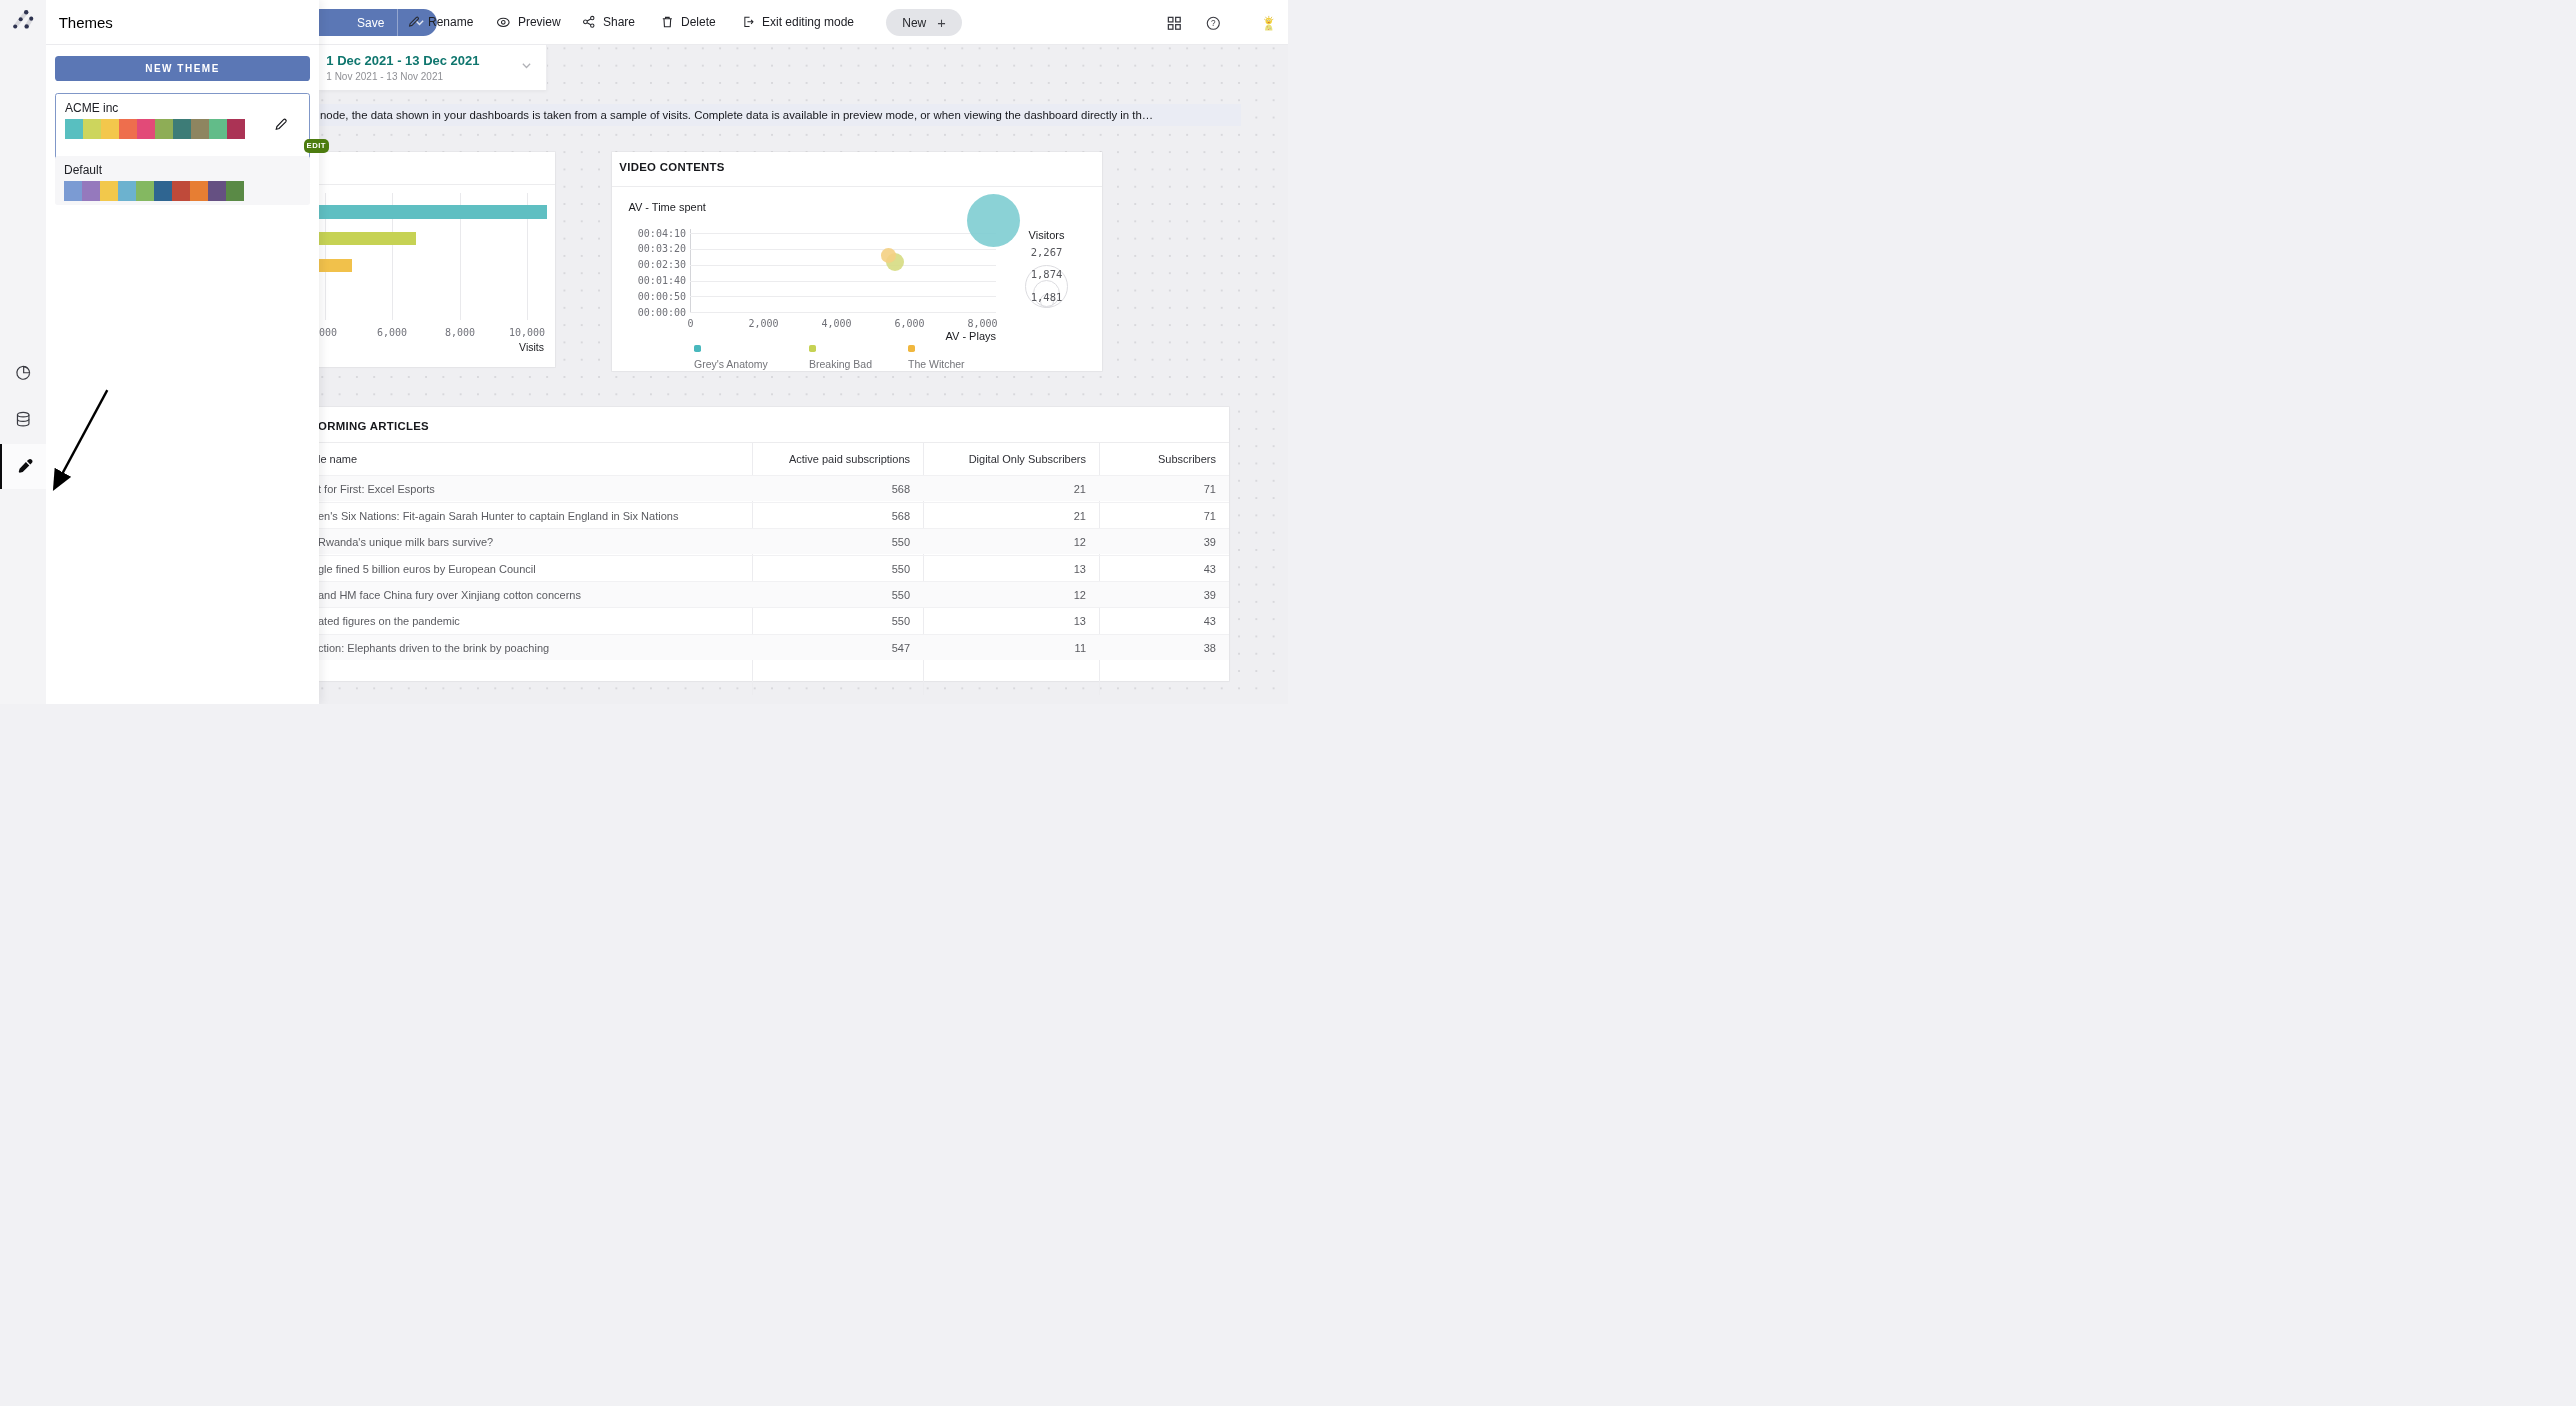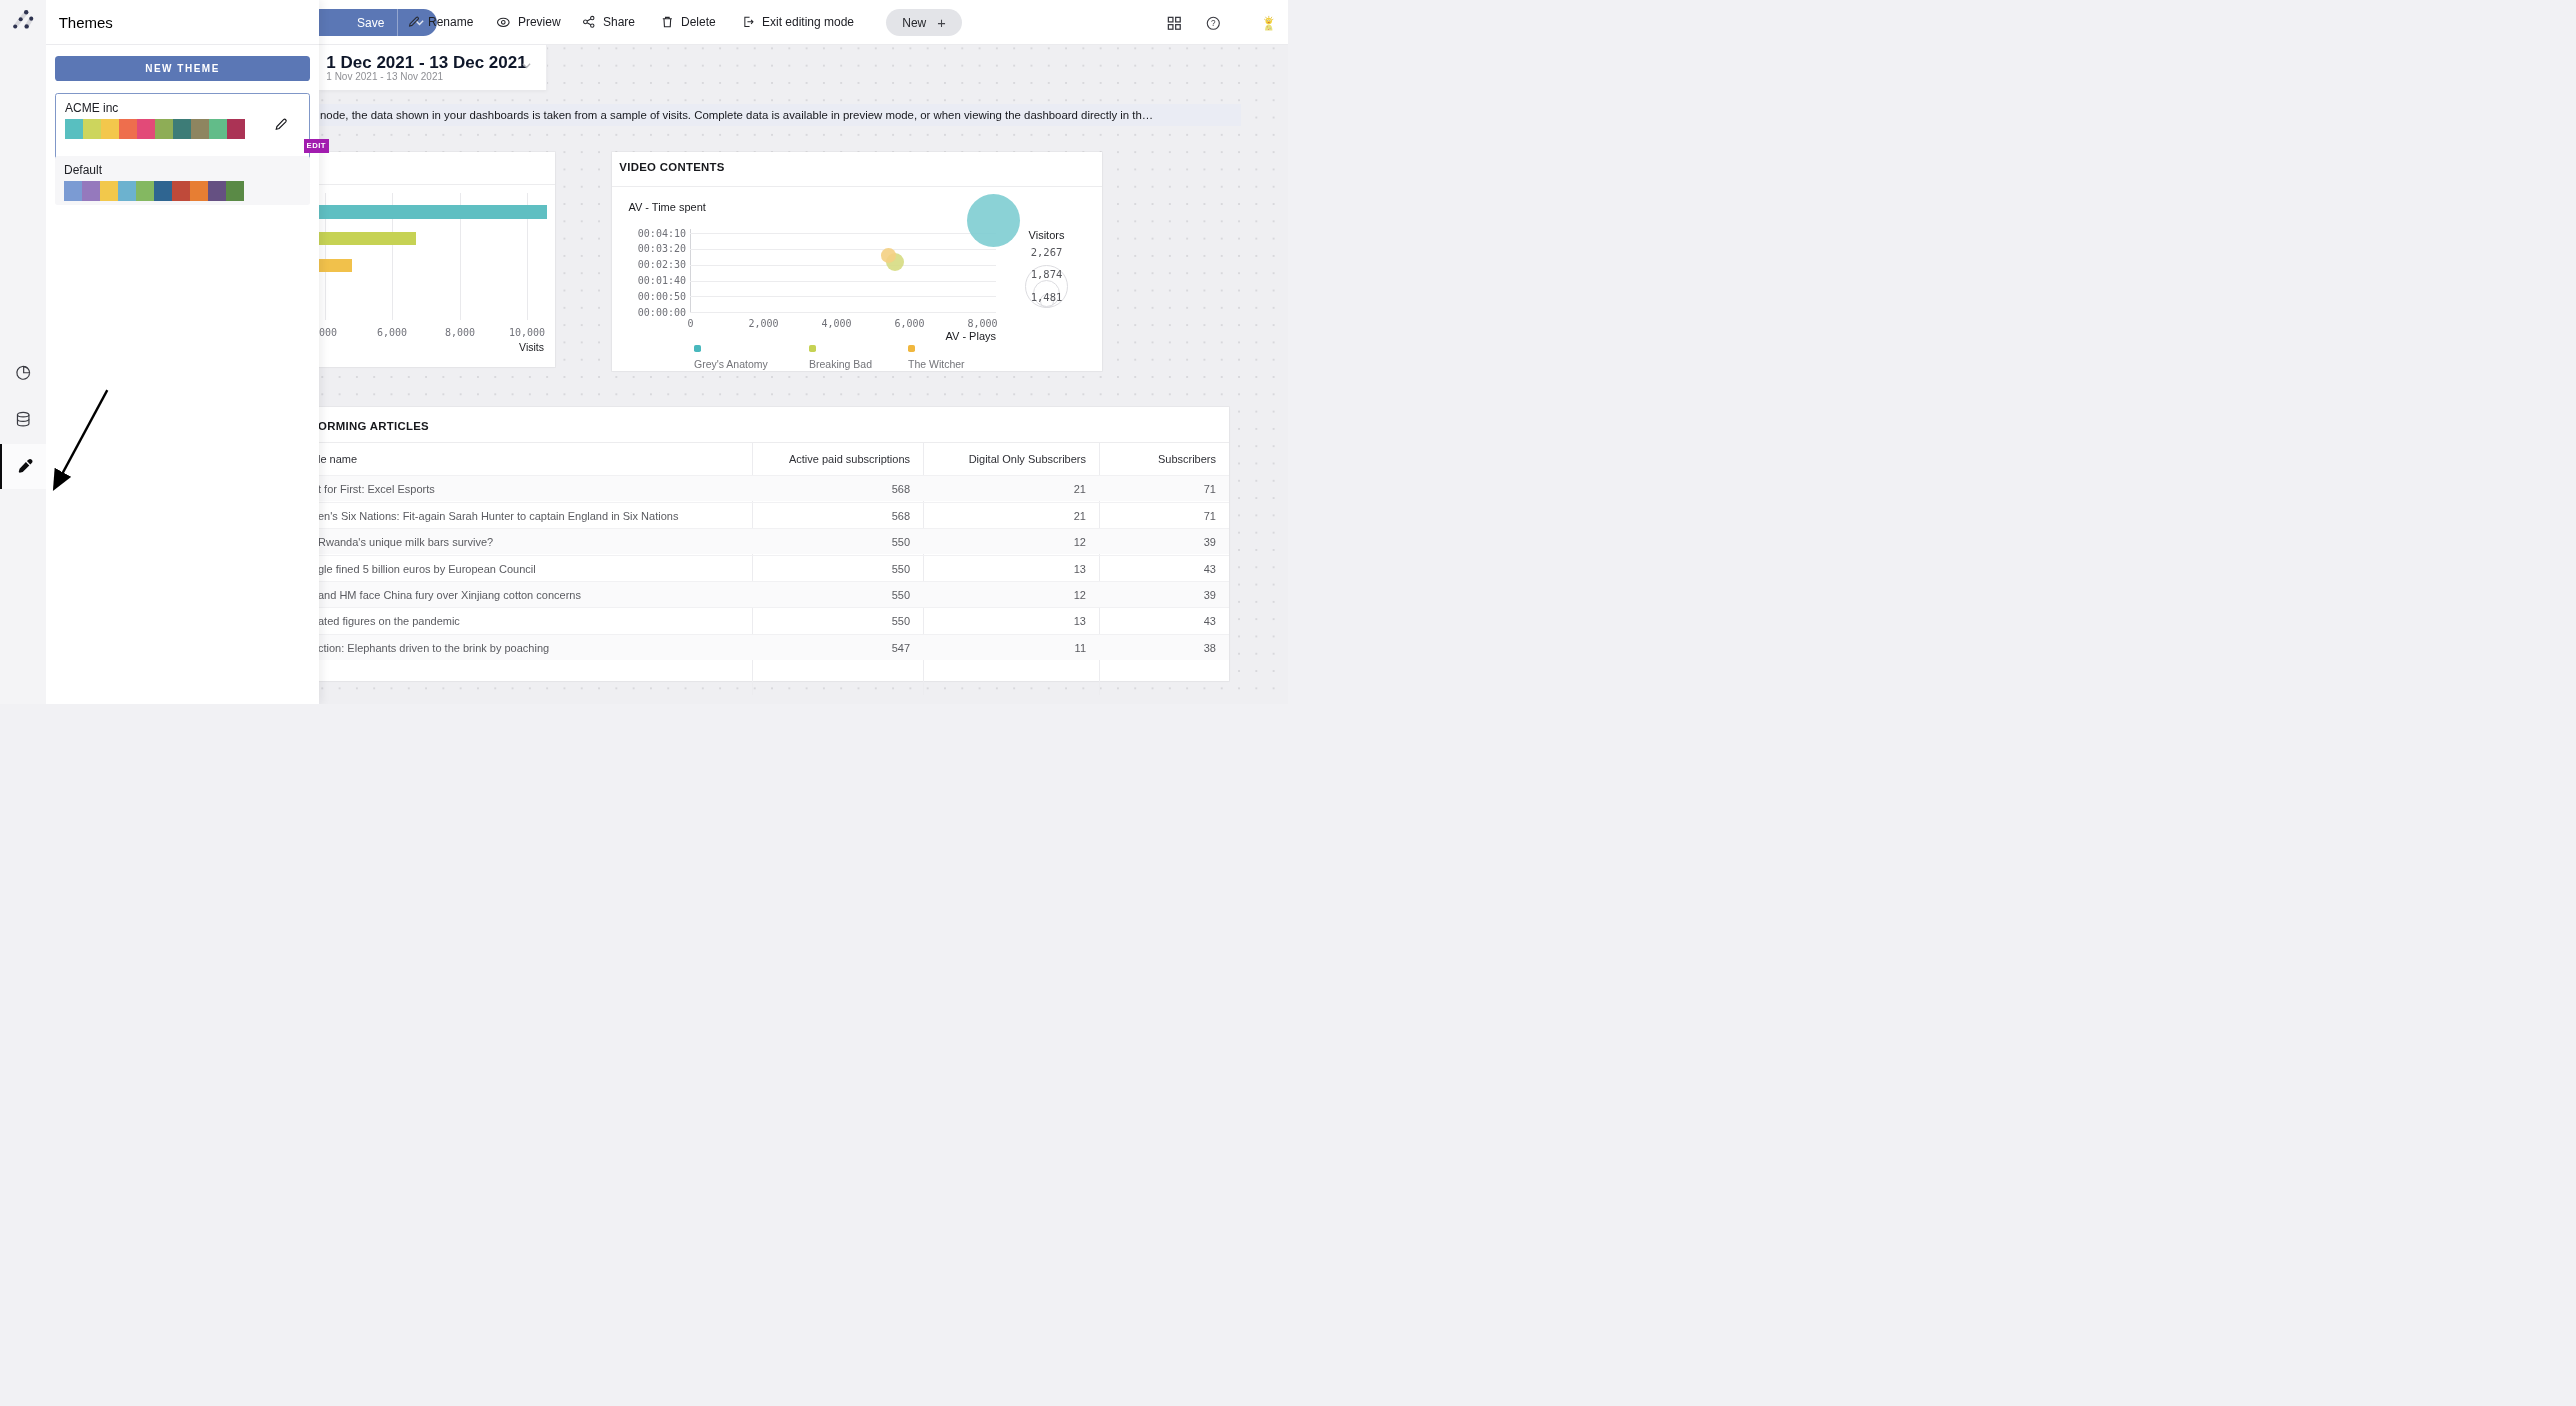--- a/index.html
+++ b/index.html
@@ -35,27 +35,27 @@
   #new-theme-btn{position:absolute;left:9px;top:56px;width:255px;height:24.6px;background:#5b77b5;
     border-radius:3.6px;color:#fff;font-size:10px;font-weight:bold;letter-spacing:1.5px;
     display:flex;align-items:center;justify-content:center;cursor:pointer;}
   .theme-card{position:absolute;left:9px;width:255px;border-radius:2.7px;cursor:pointer;}
   #theme-card-acme{top:93px;height:70px;background:#fff;border:1.8px solid #8097c8;}
   #theme-card-default{top:156px;height:49px;background:#f6f6f8;}
   .theme-name{position:absolute;left:9px;top:7.3px;font-size:12px;color:#202127;}
   .swatches{position:absolute;left:9px;top:24.6px;display:flex;}
   .swatches span{width:18px;height:20px;}
   #edit-pencil{position:absolute;right:20px;top:22px;}
-  #edit-tooltip{position:absolute;left:258px;top:139px;width:24.6px;height:13.7px;background:#a21caf;
-    border-radius:0;color:#fff;font-size:7.7px;font-weight:bold;letter-spacing:0.5px;
+  #edit-tooltip{position:absolute;left:258px;top:139px;width:24.6px;height:13.7px;background:#4d7c0f;
+    border-radius:5px;color:#fff;font-size:7.7px;font-weight:bold;letter-spacing:0.5px;
     display:flex;align-items:center;justify-content:center;z-index:8;}
   
   #date-card{left:319px;top:45px;width:228px;height:45px;background:#fff;z-index:4;
     border-right:0.9px solid #ececef;box-shadow:0 1.8px 3.6px rgba(30,30,40,.05);cursor:pointer;}
-  #date-primary{position:absolute;left:7.3px;top:8.2px;font-size:17px;font-weight:bold;color:#0f172a;}
+  #date-primary{position:absolute;left:7.3px;top:8.2px;font-size:13px;font-weight:bold;color:#0f766e;}
   #date-secondary{position:absolute;left:7.3px;top:25.5px;font-size:10px;color:#8f9095;}
   #date-chevron{position:absolute;left:202px;top:17.3px;}
   
   #notice-bar{left:273px;top:104px;width:968px;height:22px;background:#eaecf4;z-index:1;
     display:flex;align-items:center;}
   #notice-text{padding-left:47px;font-size:11.4px;color:#17181d;white-space:nowrap;overflow:hidden;}
   
   .card{position:absolute;background:#fff;box-shadow:0 0 0 0.9px rgba(20,20,30,.03),0 0.9px 2.7px rgba(20,20,30,.04);}
   #bar-card{left:273px;top:152px;width:282px;height:215px;z-index:1;}
   #video-card{left:612px;top:152px;width:490px;height:219px;z-index:1;}

